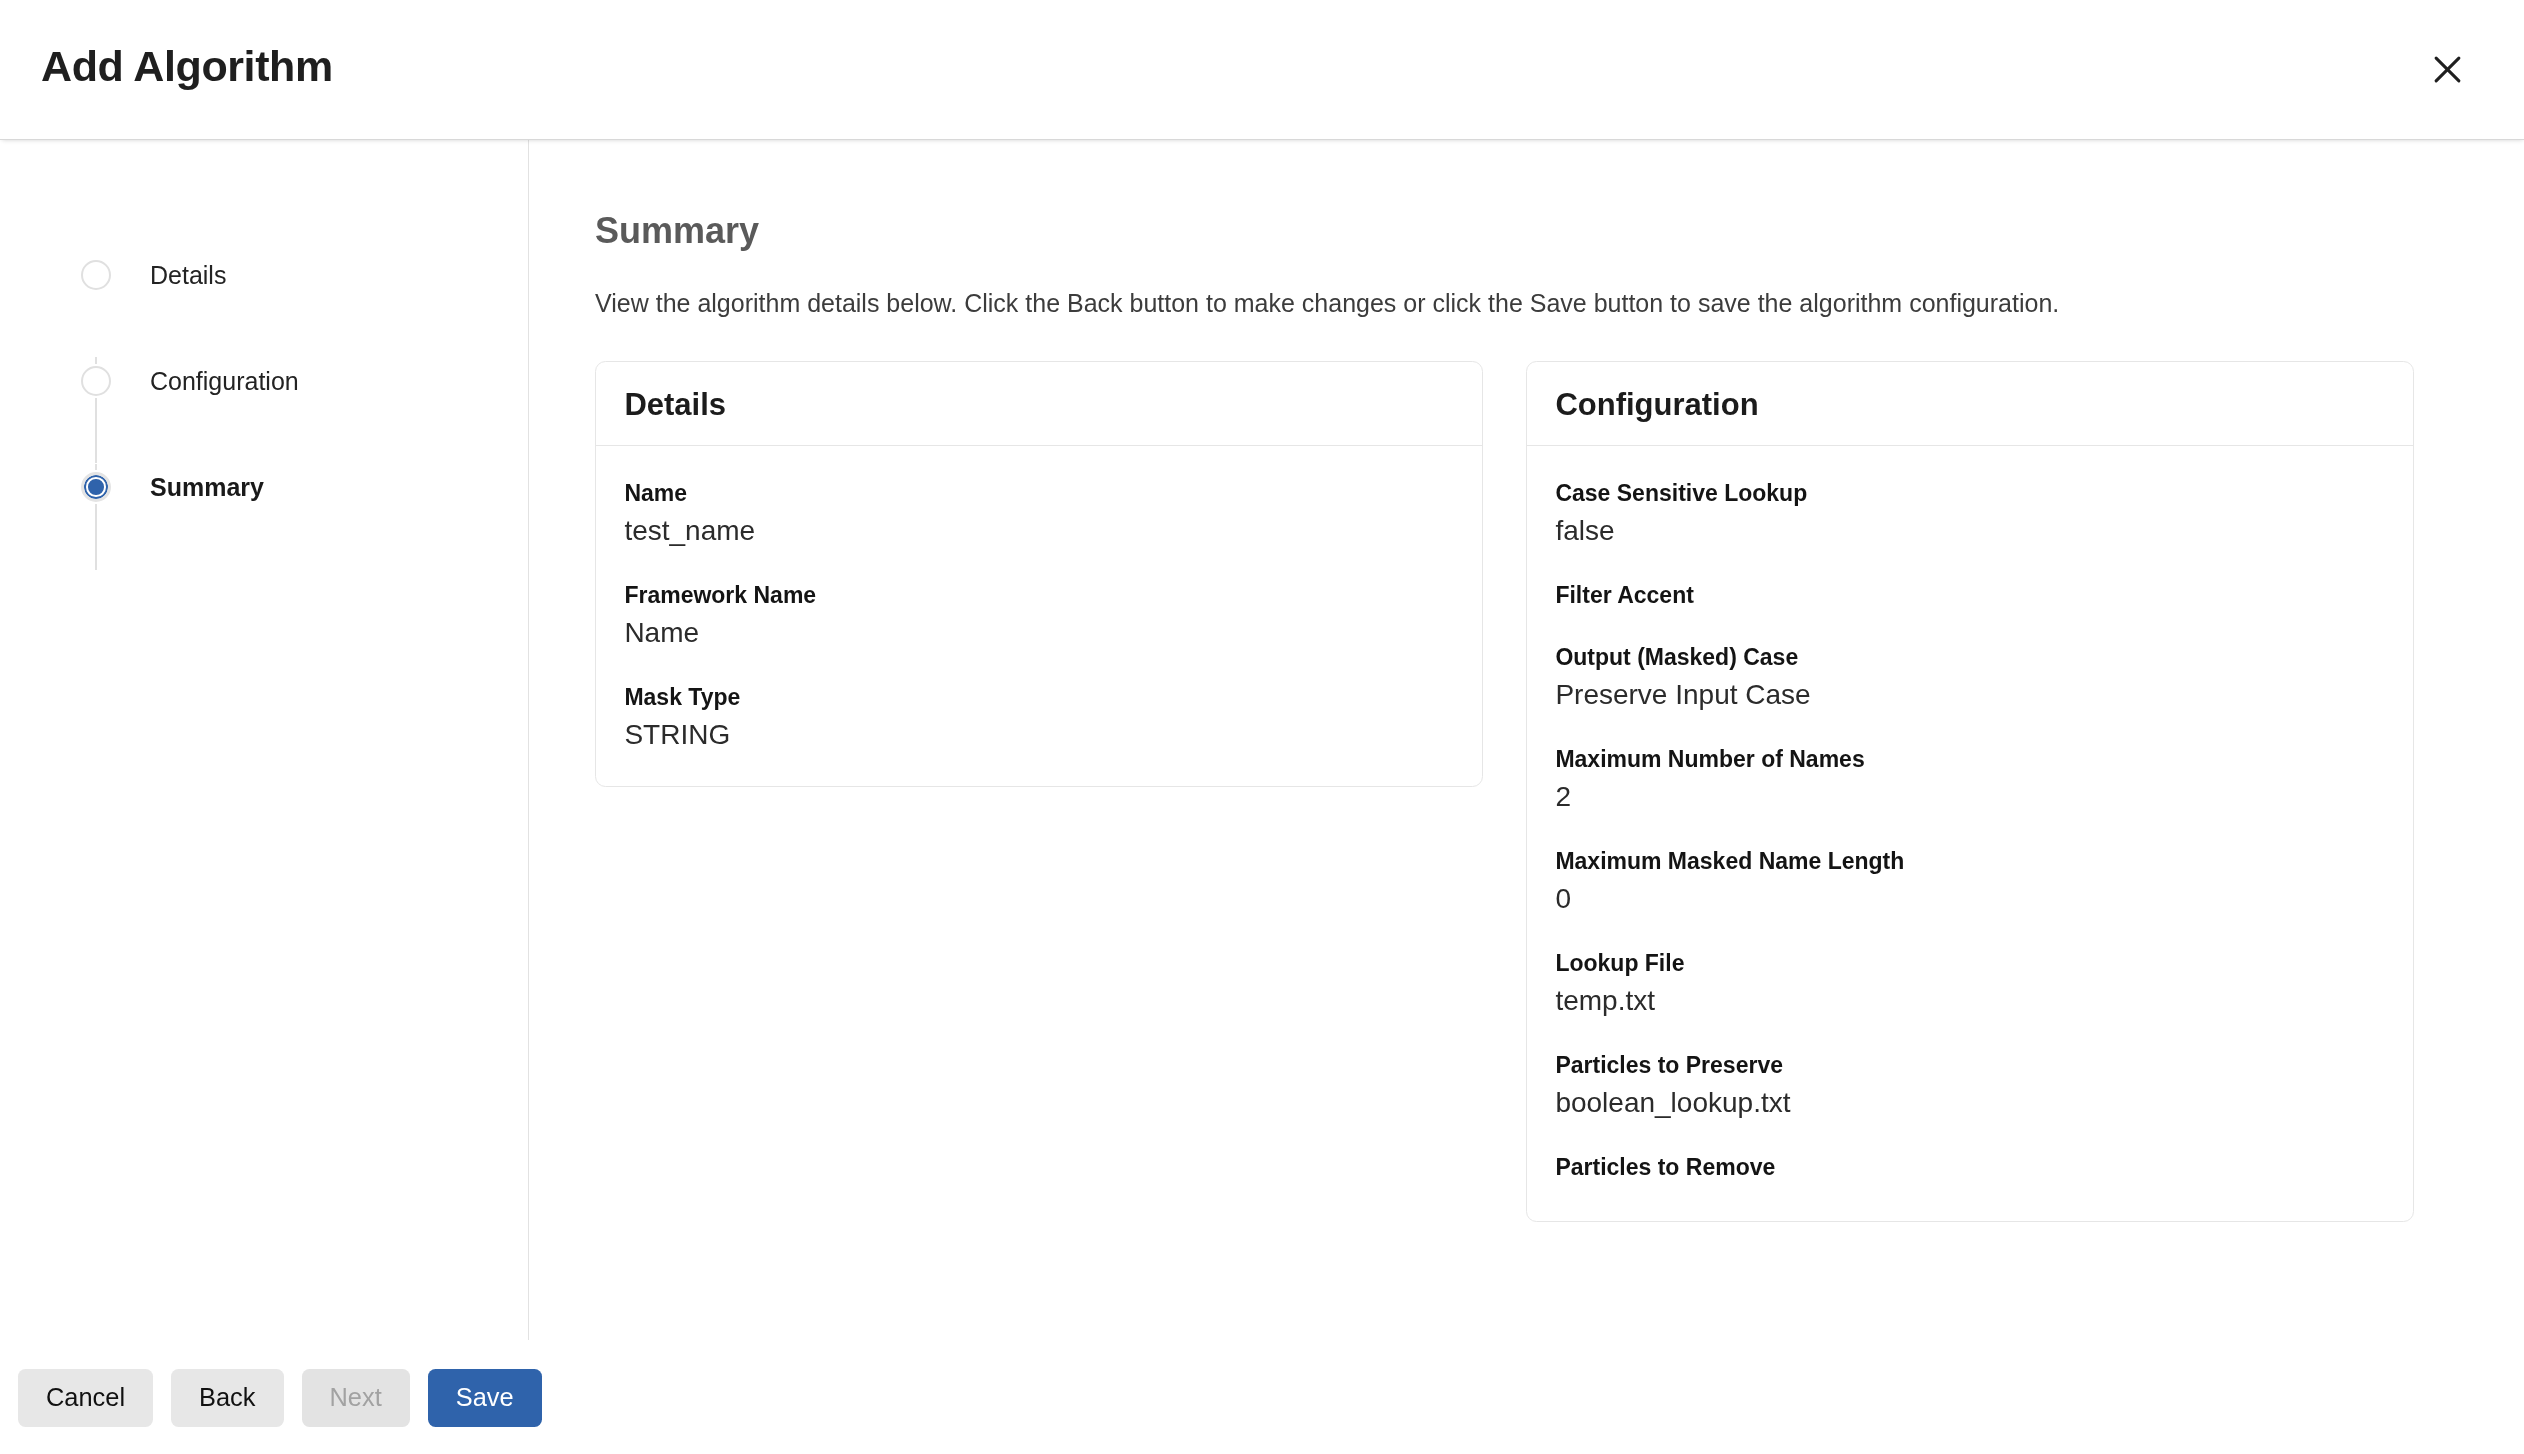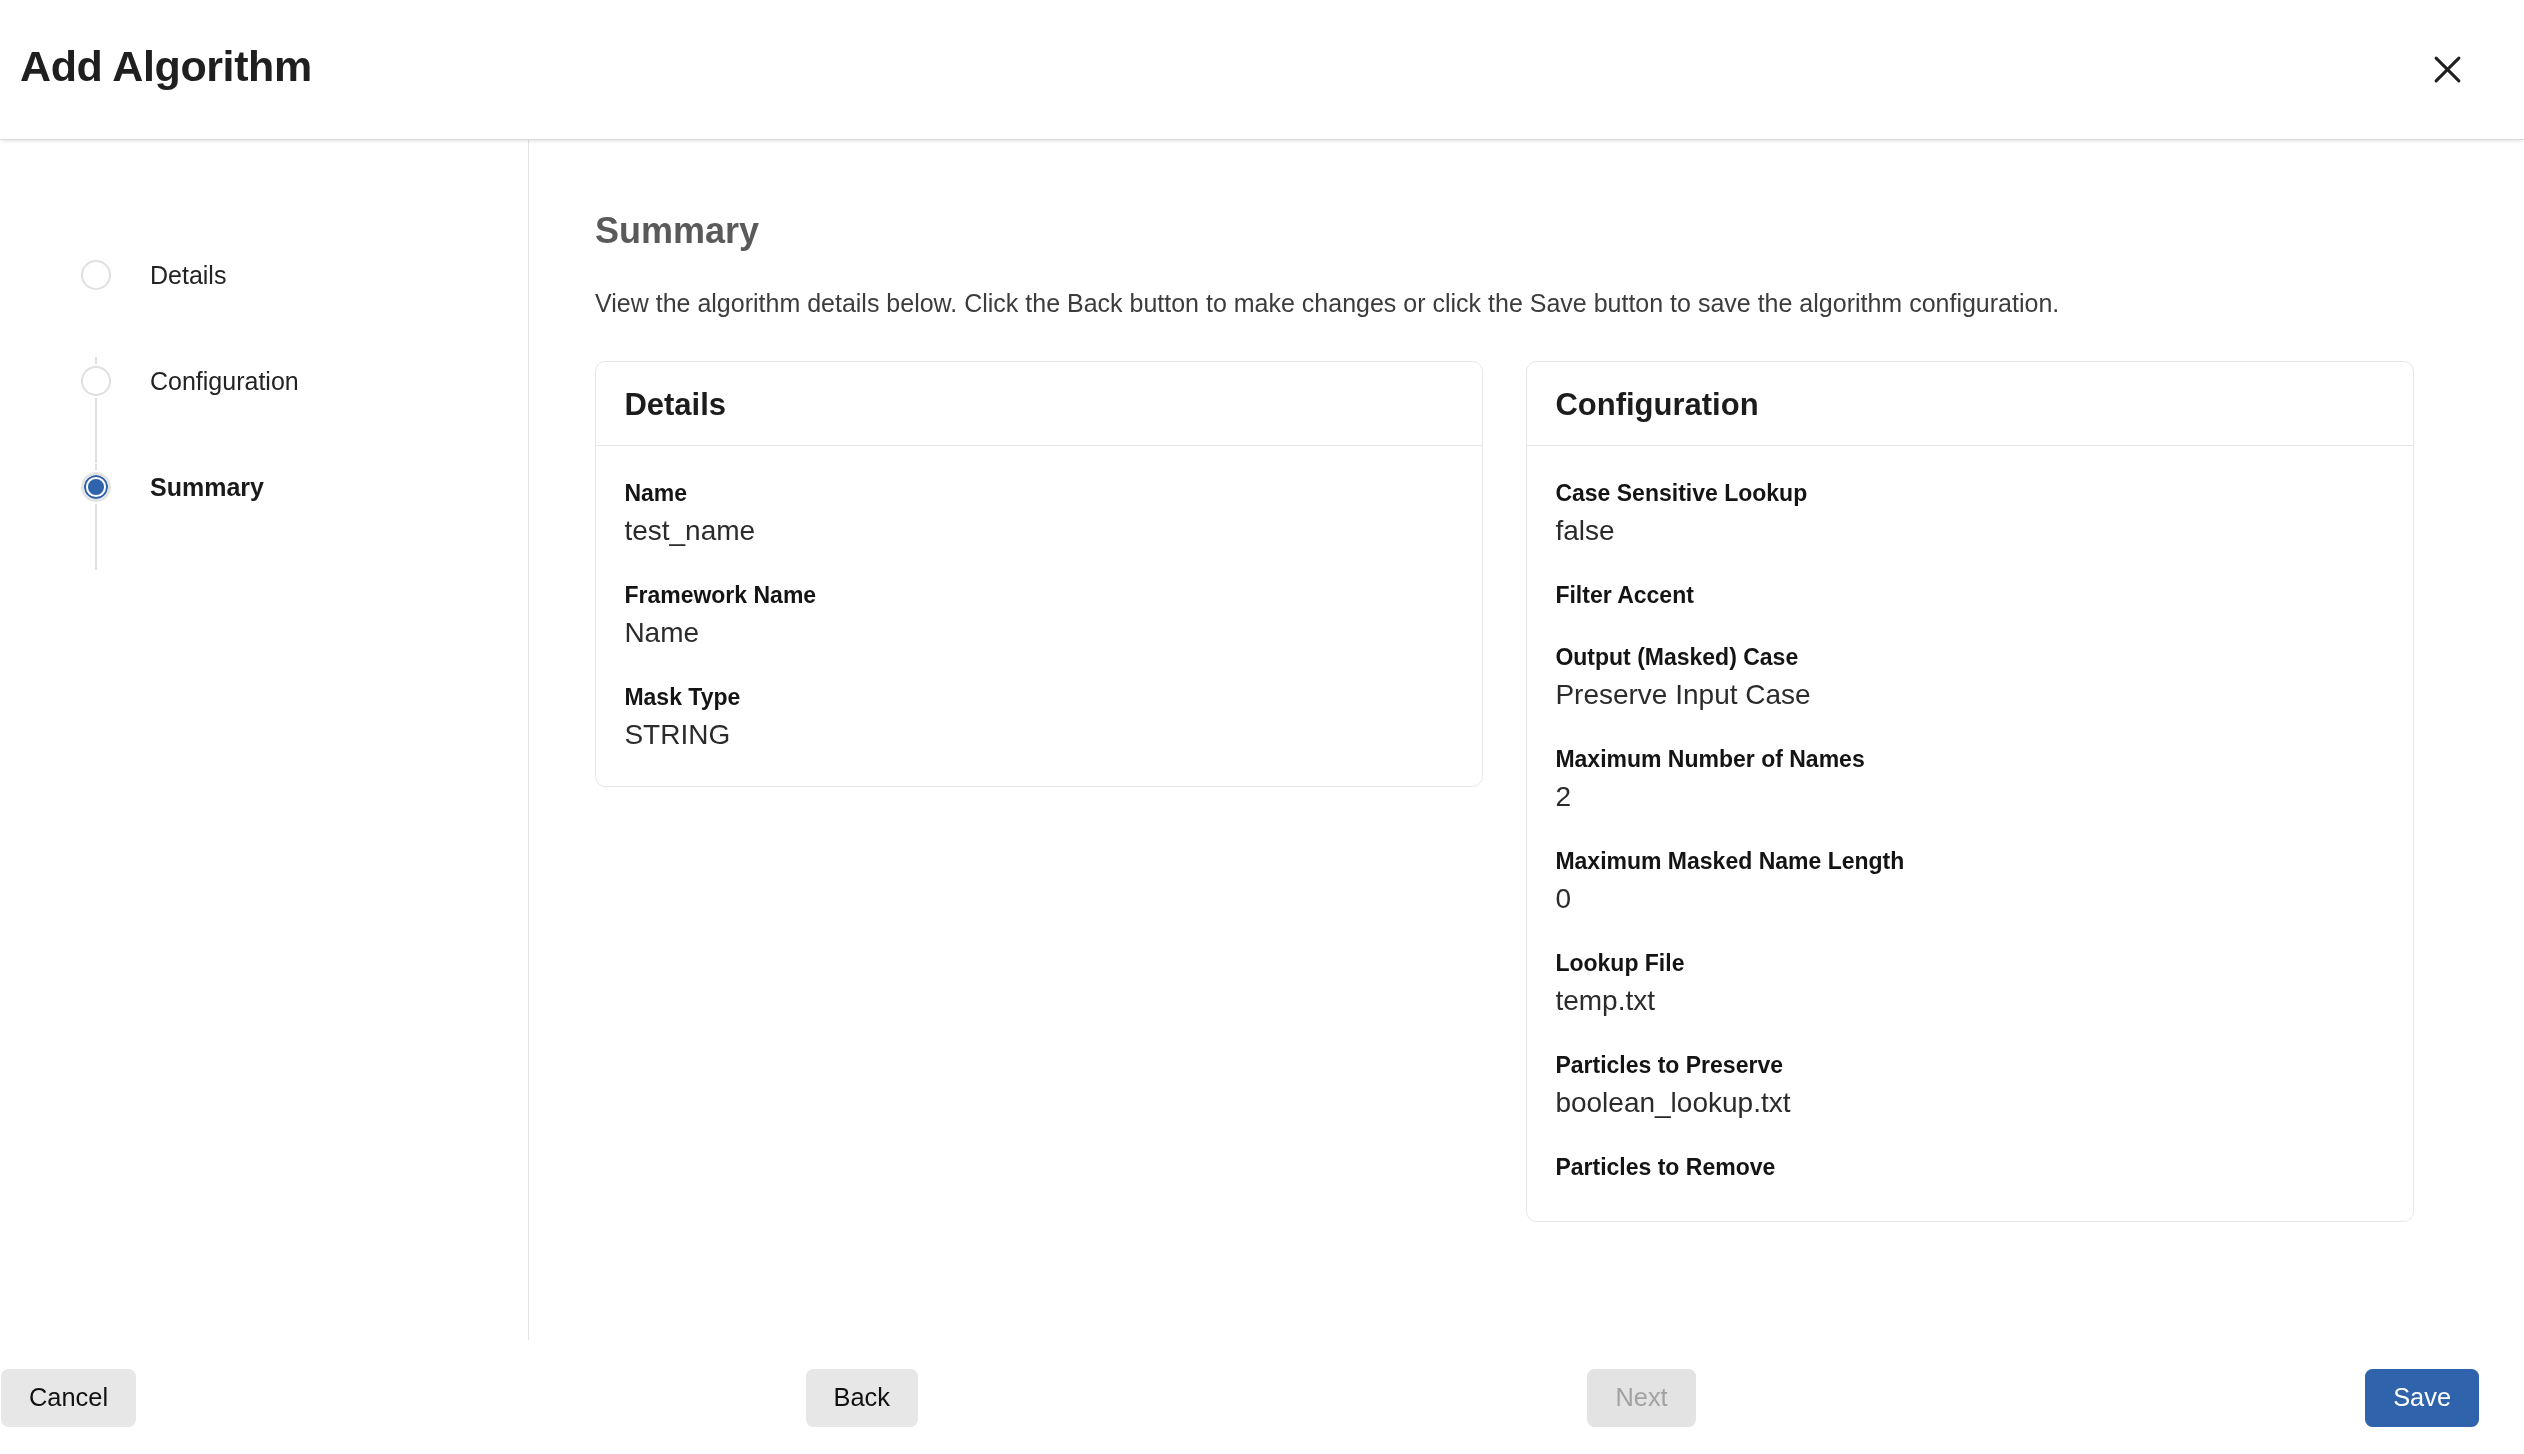--- a/index.html
+++ b/index.html
@@ -26,21 +26,21 @@
   .dialog-header {
     position: relative;
     height: 140px;
     flex: 0 0 140px;
     background: #ffffff;
     border-bottom: 1.5px solid #d8d8d8;
     box-shadow: 0 2.2px 4.5px -2.2px rgba(0,0,0,0.18);
     display: flex;
     align-items: center;
     justify-content: space-between;
-    padding: 0 46px 0 20px;
+    padding: 0 46px 0 41px;
     z-index: 5;
   }
 
   .dialog-title {
     font-size: 43px;
     font-weight: bold;
     color: #1f1f1f;
     letter-spacing: -0.4px;
     line-height: 1;
     padding-bottom: 6px;
@@ -211,27 +211,27 @@
 
   .field-value {
     font-size: 28px;
     color: #2b2b2b;
     line-height: 1.25;
   }
 
   
   .dialog-footer {
     position: absolute;
-    left: 1px;
+    left: 18px;
     right: 0;
     bottom: 0;
     height: 115px;
     display: flex;
     align-items: center;
-    justify-content: space-between;
+    justify-content: flex-start;
     padding-right: 46px;
     gap: 18px;
     background: #ffffff;
   }
 
   .btn {
     font-family: "Liberation Sans", sans-serif;
     font-size: 25.4px;
     border: none;
     border-radius: 7.5px;

